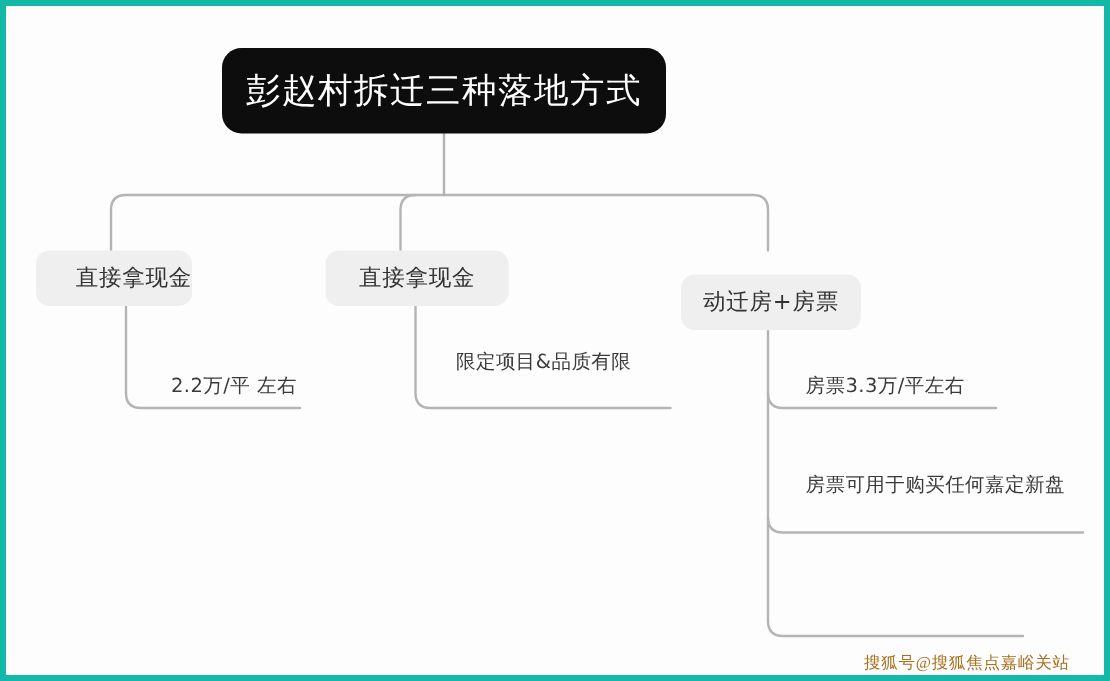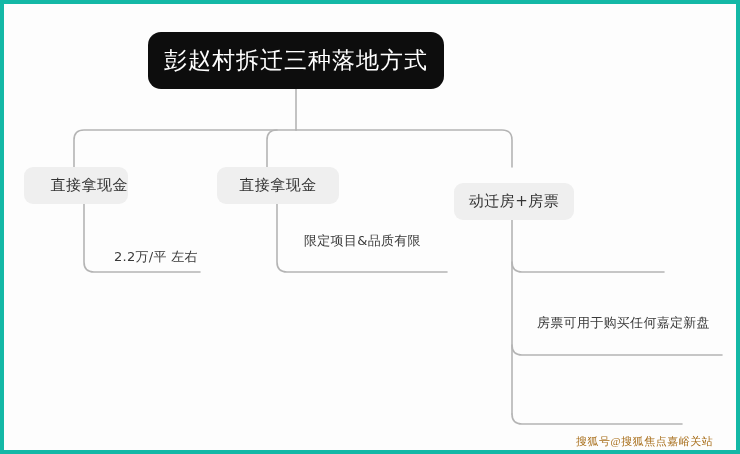--- a/index.html
+++ b/index.html
@@ -104,20 +104,23 @@
   </div>
 
   <div class="node leaf-node" style="left:110px; top:242px; width:160px; height:22px;">
     <span>2.2万/平 左右</span>
   </div>
 
   <div class="node leaf-node" style="left:300px; top:226px; width:190px; height:22px;">
     <span>限定项目&amp;品质有限</span>
   </div>
 
+  <div class="node leaf-node" style="left:533px; top:242px; width:200px; height:22px;">
+    <span>房票3.3万/平左右</span>
+  </div>
 
   <div class="node leaf-node" style="left:533px; top:308px; width:205px; height:22px;font-family:Liberation Serif, serif;">
     <span>房票可用于购买任何嘉定新盘</span>
   </div>
 
 
   <div class="watermark" style="left:572px; top:430px;">搜狐号@搜狐焦点嘉峪关站</div>
 
 </div>
 

